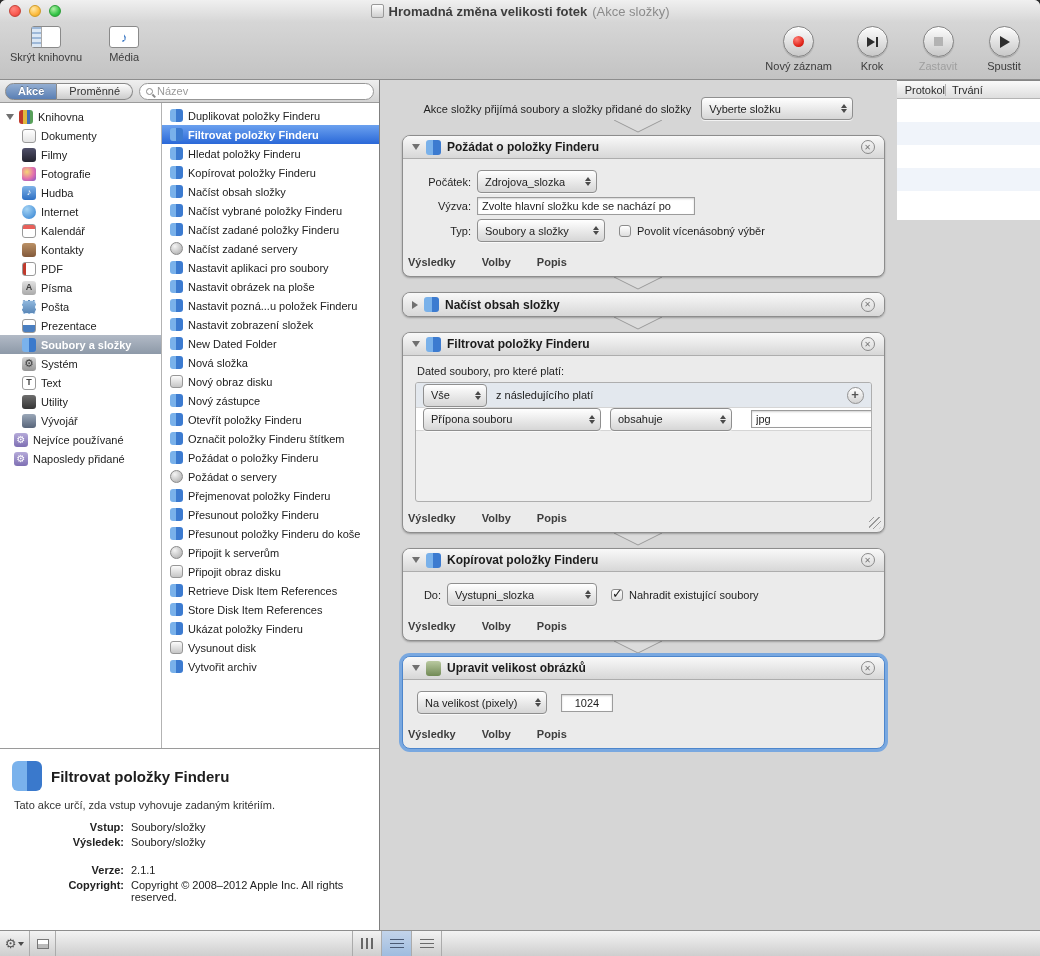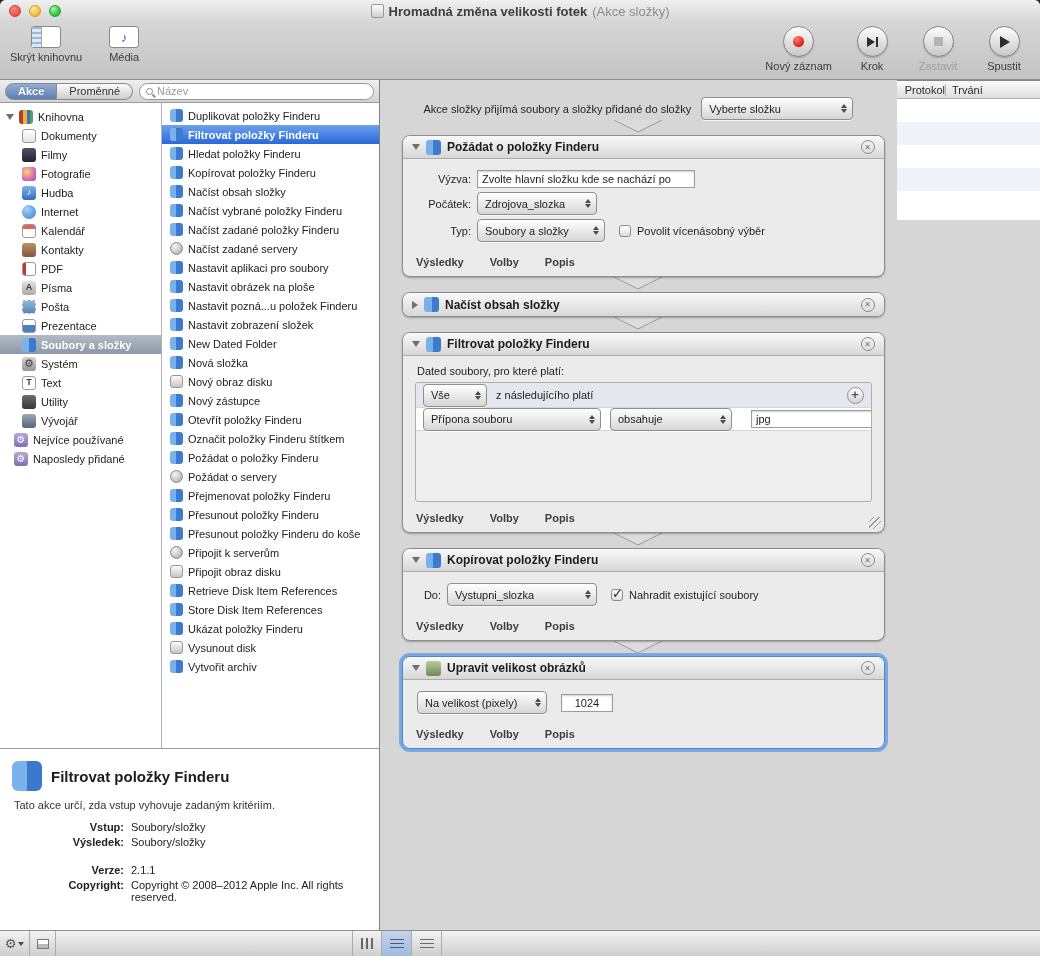--- a/index.html
+++ b/index.html
@@ -131,21 +131,21 @@
   .action.collapsed .action-header { border-bottom:none; border-radius:7px; }
   .action-title { font-size:12px; font-weight:bold; color:#1c1c1c; }
   .ah-icon { width:15px; height:15px; border-radius:3px; background:linear-gradient(90deg,#79b1ea 0 50%,#3c7bd0 50%); flex:none; }
   .ah-icon.scale { background:linear-gradient(#b9c9a0,#718a55); }
   .xclose { margin-left:auto; width:14px; height:14px; border:1.5px solid #8a8a8a; border-radius:50%;
             display:flex; align-items:center; justify-content:center; color:#777; font-size:8px; flex:none; }
   .xclose::after { content:"✕"; }
   .action-body { padding:7px 12px 4px; }
   .form-row { display:flex; align-items:center; margin:4px 0; gap:6px; }
   .form-label { width:56px; text-align:right; color:#1f1f1f; flex:none; }
-  .action-footer { display:flex; gap:26px; padding:6px 0 8px 13px; }
+  .action-footer { display:flex; gap:26px; padding:6px 0 8px 5px; }
   .flink { font-weight:bold; color:#3d3d3d; font-size:11px; }
 
   .popup { display:inline-flex; align-items:center; height:23px; border:1px solid #8f8f8f; border-radius:4px;
            background:linear-gradient(#fff,#d6d6d6); padding:0 5px 0 7px; box-shadow:0 1px 0 rgba(255,255,255,.7);
            white-space:nowrap; overflow:hidden; flex:none; }
   .popup-label { overflow:hidden; text-overflow:ellipsis; color:#1d1d1d; }
   .popup-arrows { margin-left:auto; padding-left:5px; display:flex; flex-direction:column; align-items:center; gap:1px; }
   .au { width:0; height:0; border-left:3px solid transparent; border-right:3px solid transparent; border-bottom:4px solid #4a4a4a; }
   .ad { width:0; height:0; border-left:3px solid transparent; border-right:3px solid transparent; border-top:4px solid #4a4a4a; }
 
@@ -569,32 +569,32 @@
 
         <div class="action">
           <div class="action-header">
             <span class="tri-down"></span>
             <span class="ah-icon"></span>
             <span class="action-title">Požádat o položky Finderu</span>
             <span class="xclose"></span>
           </div>
           <div class="action-body">
             <div class="form-row">
-              <span class="form-label">Výzva:</span>
-              <input class="tfield" style="width: 218px;" value="Zvolte hlavní složku kde se nachází po">
-            </div>
-            <div class="form-row">
               <span class="form-label">Počátek:</span>
               <span class="popup" style="width:120px">
                 <span class="popup-label">Zdrojova_slozka</span>
                 <span class="popup-arrows">
                     <i class="au"></i>
                     <i class="ad"></i>
                   </span>
               </span>
+            </div>
+            <div class="form-row">
+              <span class="form-label">Výzva:</span>
+              <input class="tfield" style="width: 218px;" value="Zvolte hlavní složku kde se nachází po">
             </div>
             <div class="form-row">
               <span class="form-label">Typ:</span>
               <span class="popup" style="width:128px">
                 <span class="popup-label">Soubory a složky</span>
                 <span class="popup-arrows">
                     <i class="au"></i>
                     <i class="ad"></i>
                   </span>
               </span>

